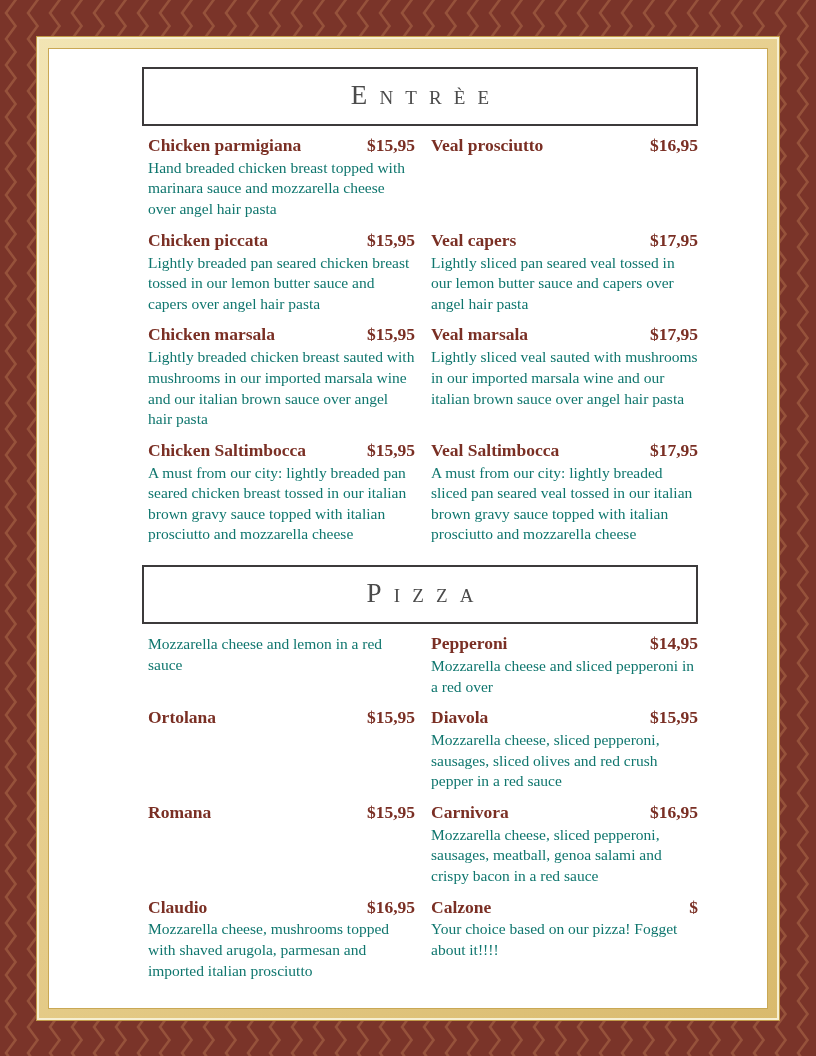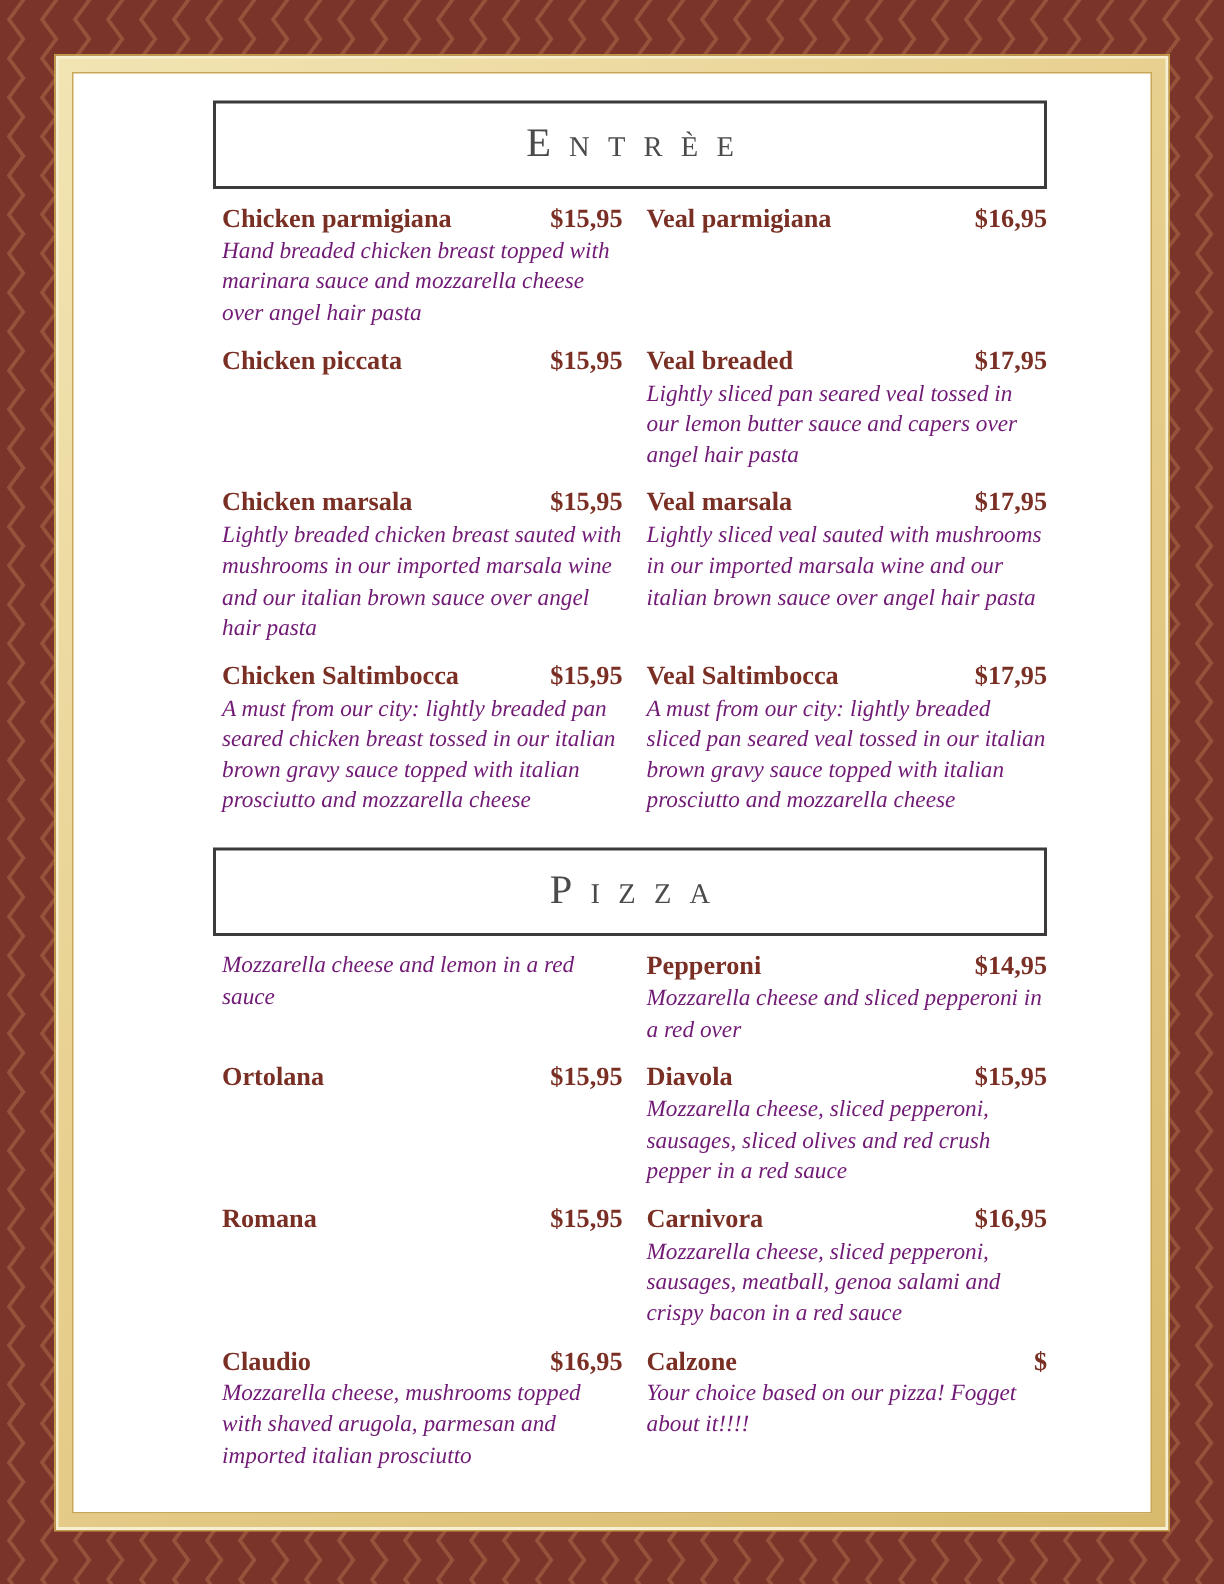--- a/index.html
+++ b/index.html
@@ -52,22 +52,21 @@
     display:flex;
     justify-content:space-between;
     align-items:baseline;
     color:#7a2f24;
     font-weight:bold;
     font-size:17.5px;
     line-height:1.25;
   }
   .item-head .price{white-space:nowrap;padding-left:8px;}
   .item-desc{
-    font-style:italic;
-    color:#701a75;
+    color:#0f766e;
     font-size:15.5px;
     line-height:1.33;
     margin-top:1px;
   }
 </style>
 </head>
 <body>
 
 <div class="page">
 
@@ -92,35 +91,36 @@
   <div class="menu-item">
     <div class="item-head">
       <span class="name">Chicken parmigiana</span>
       <span class="price">$15,95</span>
     </div>
     <div class="item-desc">Hand breaded chicken breast topped with marinara sauce and mozzarella cheese over angel hair pasta</div>
   </div>
 
   <div class="menu-item">
     <div class="item-head">
-      <span class="name">Veal parmigiana</span>
+      <span class="name">Veal prosciutto</span>
       <span class="price">$16,95</span>
     </div>
   </div>
 
   <div class="menu-item">
     <div class="item-head">
       <span class="name">Chicken piccata</span>
       <span class="price">$15,95</span>
     </div>
-  </div>
-
-  <div class="menu-item">
-    <div class="item-head">
-      <span class="name">Veal breaded</span>
+    <div class="item-desc">Lightly breaded pan seared chicken breast tossed in our lemon butter sauce and capers over angel hair pasta</div>
+  </div>
+
+  <div class="menu-item">
+    <div class="item-head">
+      <span class="name">Veal capers</span>
       <span class="price">$17,95</span>
     </div>
     <div class="item-desc">Lightly sliced pan seared veal tossed in our lemon butter sauce and capers over angel hair pasta</div>
   </div>
 
   <div class="menu-item">
     <div class="item-head">
       <span class="name">Chicken marsala</span>
       <span class="price">$15,95</span>
     </div>

